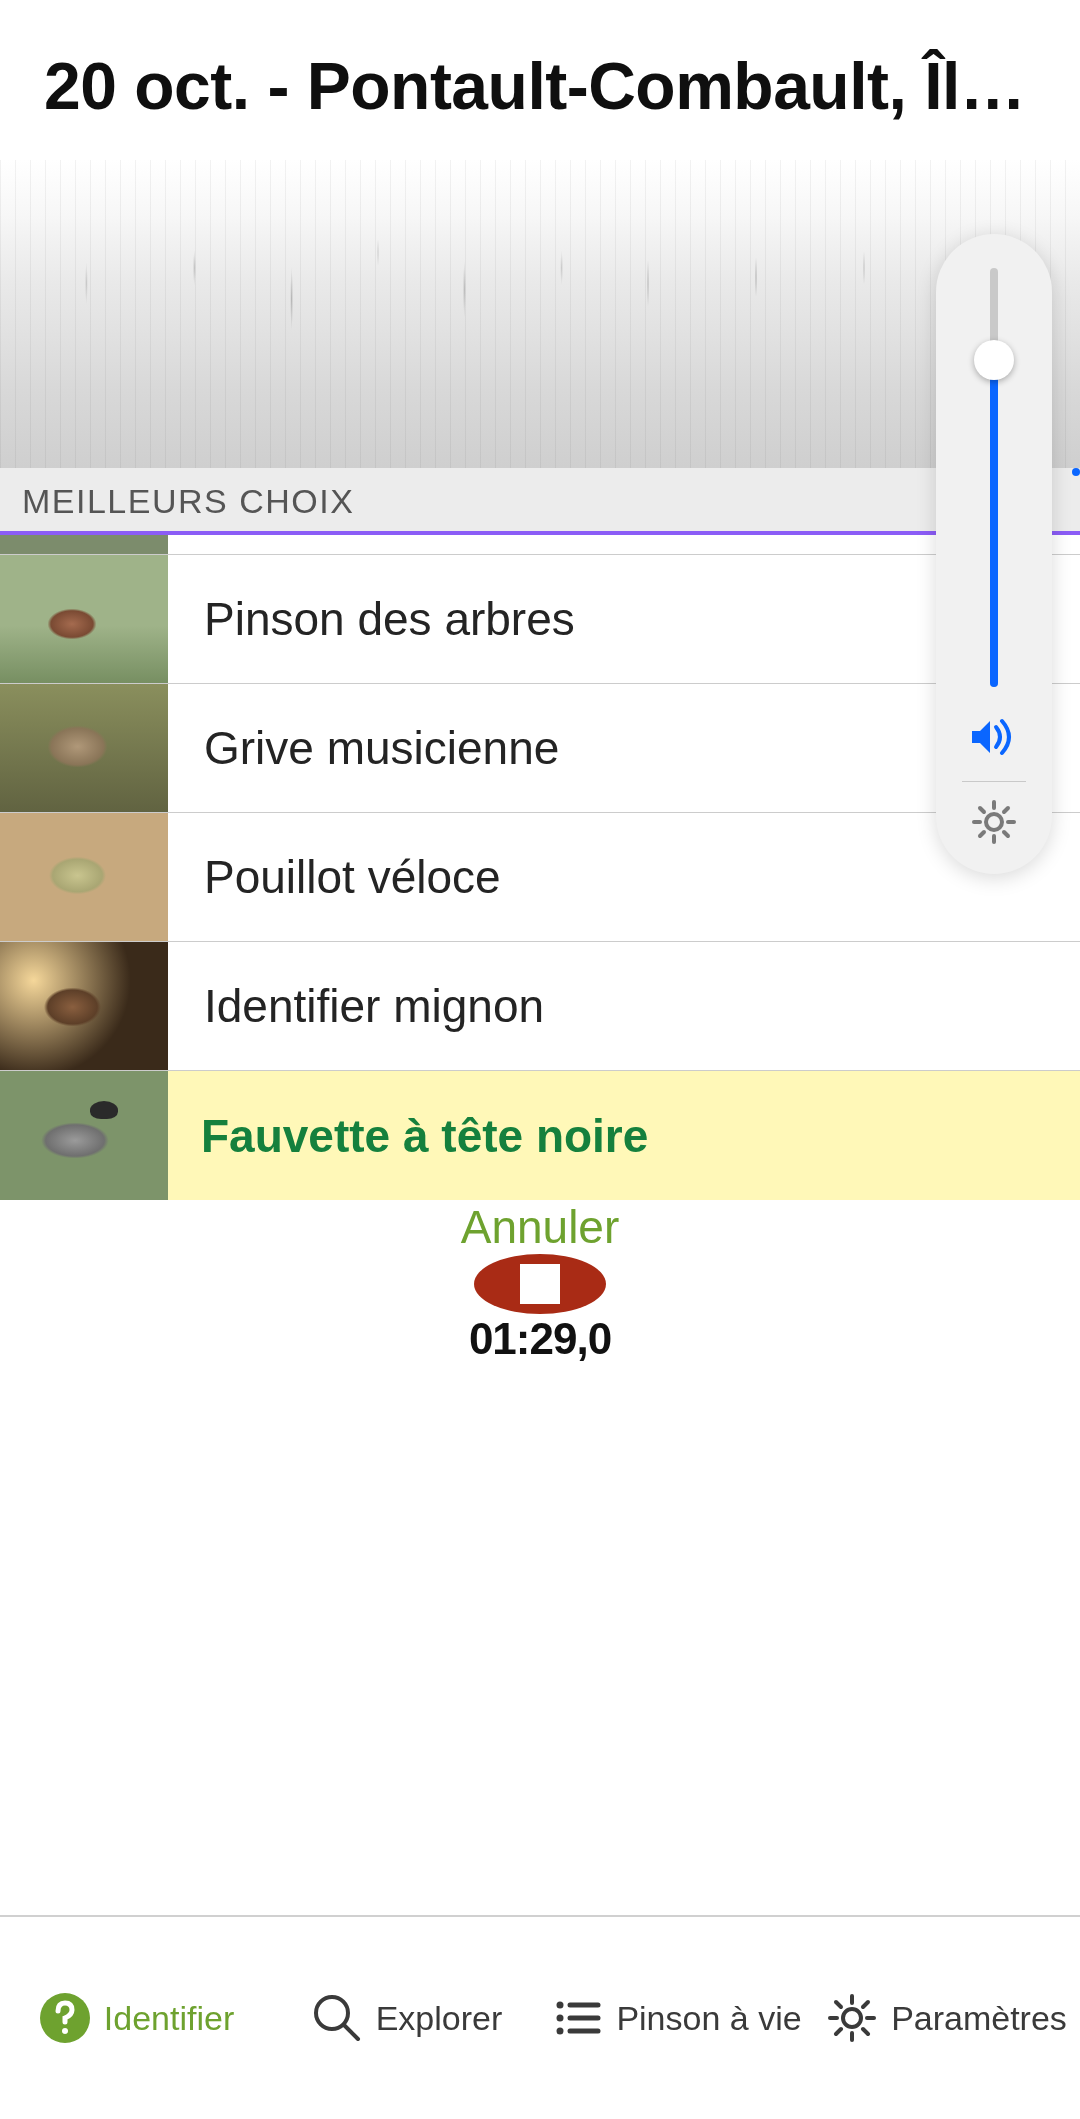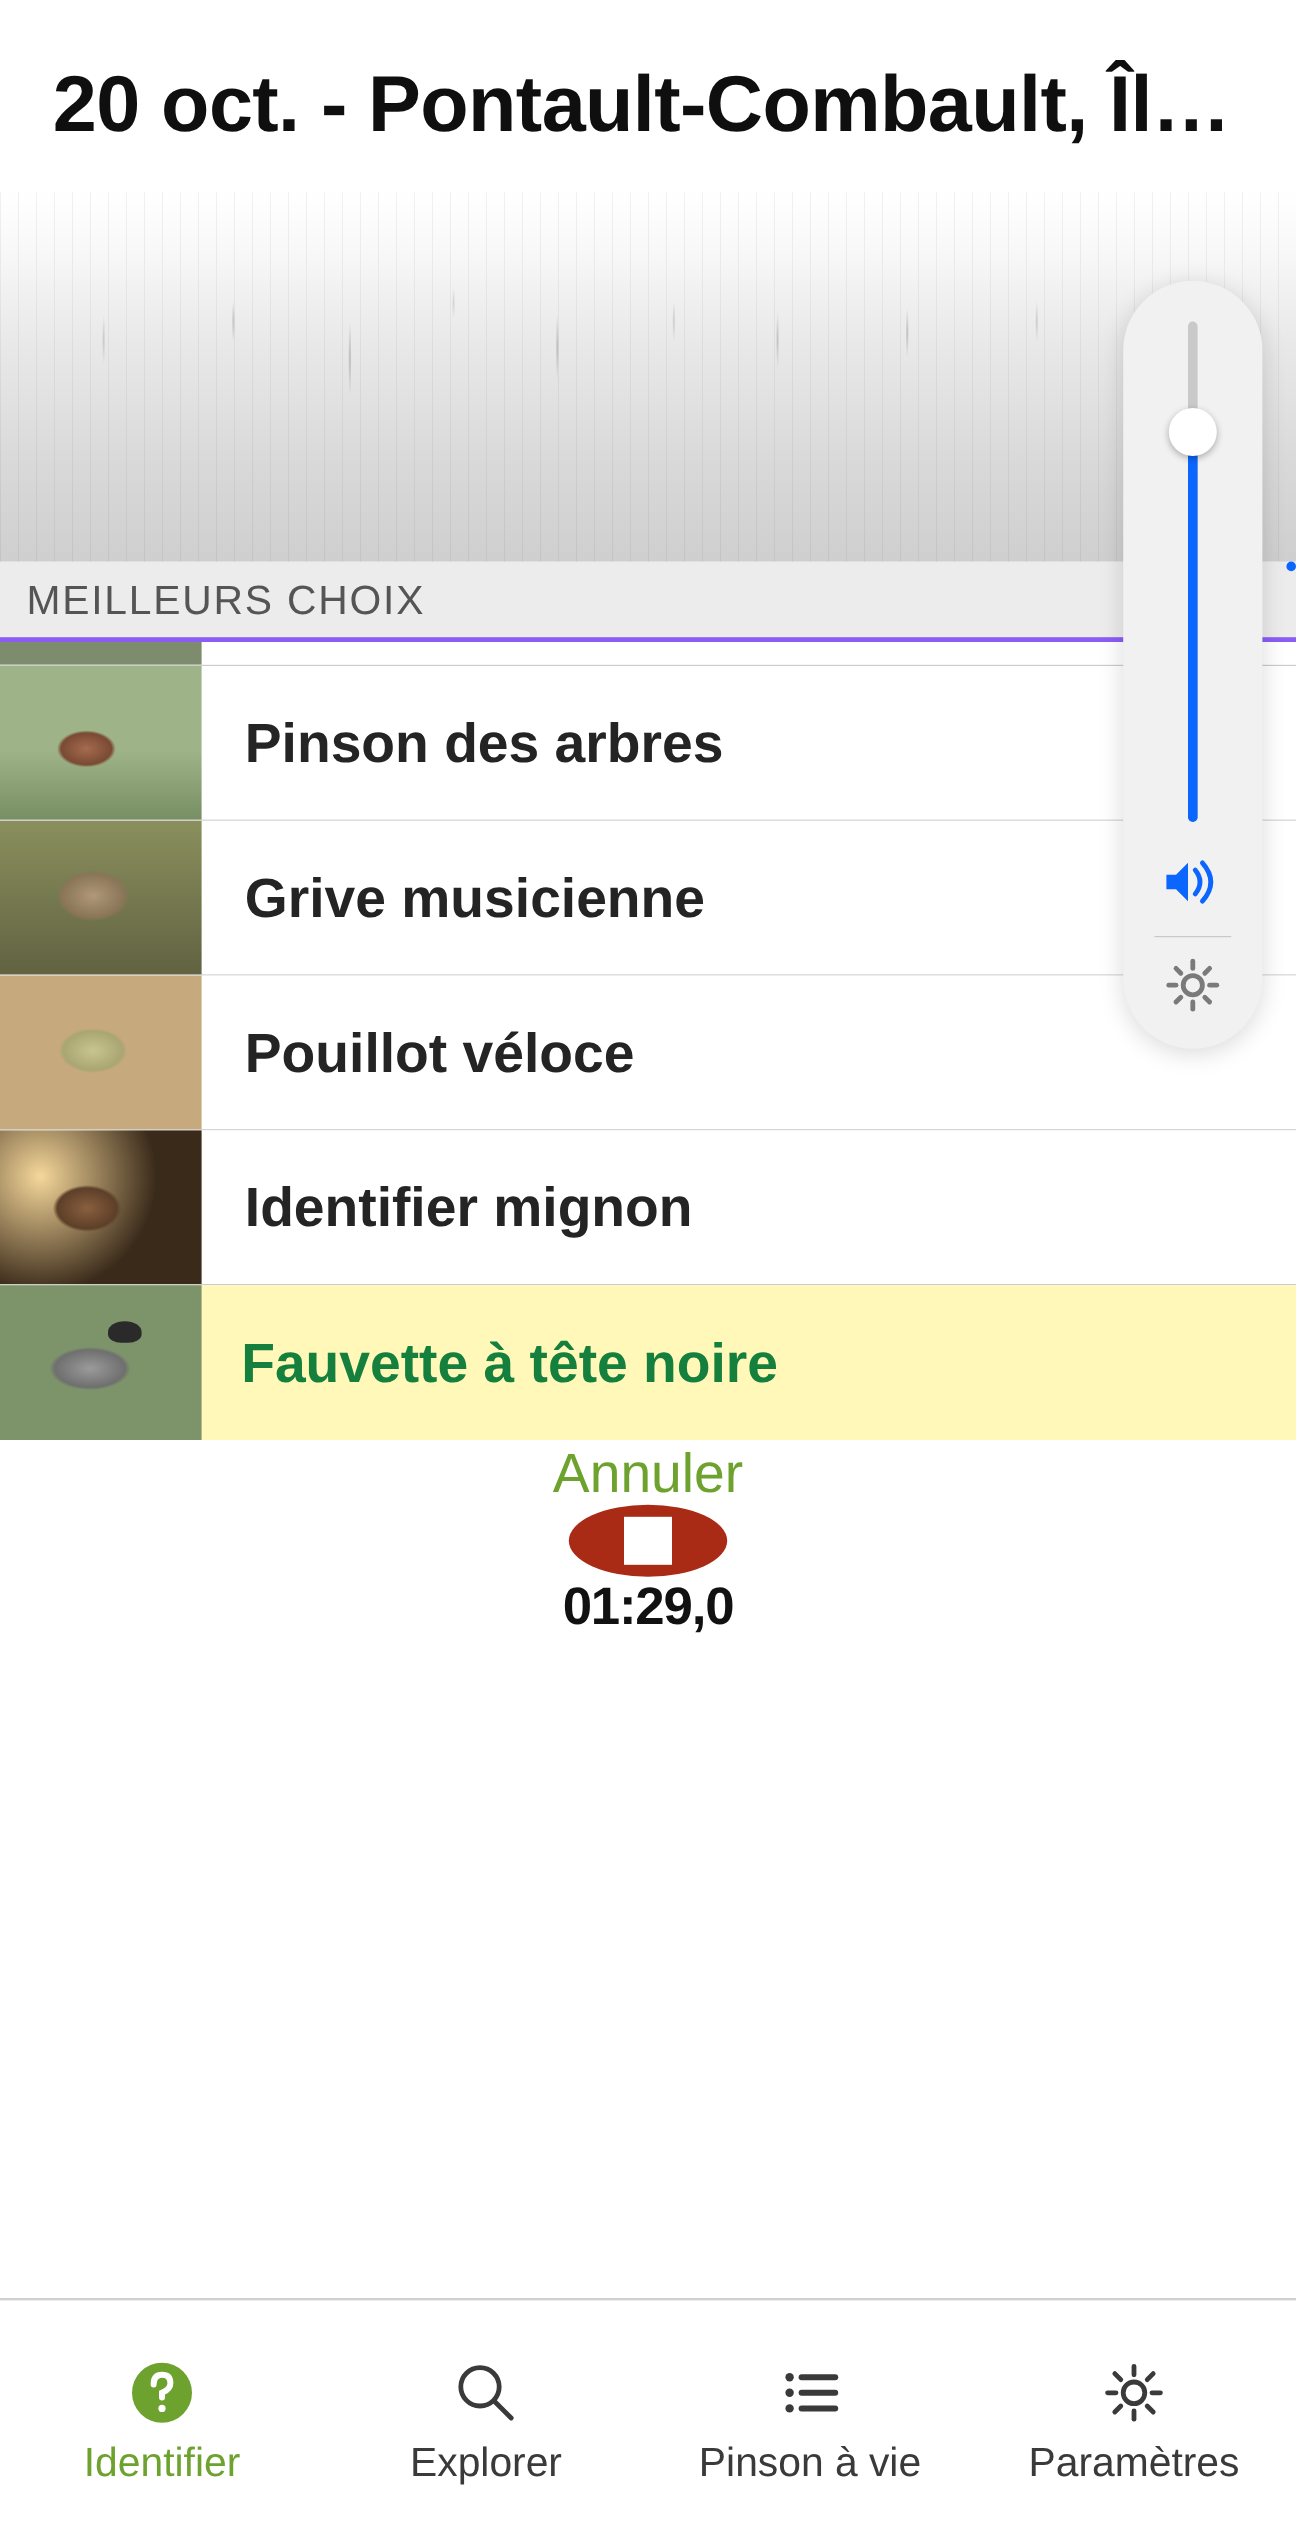--- a/index.html
+++ b/index.html
@@ -49,36 +49,36 @@
   .thumb-thrush { background: linear-gradient(#8a8f5d, #616341); position:relative;}
   .thumb-thrush::after{content:"";position:absolute;left:30px;top:30px;width:95px;height:65px;background:radial-gradient(ellipse 40px 28px at 50% 50%, #b09879 0%, #8a7558 65%, transparent 75%);border-radius:50%;}
   .thumb-chiffchaff { background:#c7a97e; position:relative;}
   .thumb-chiffchaff::after{content:"";position:absolute;left:35px;top:35px;width:85px;height:55px;background:radial-gradient(ellipse 38px 25px at 50% 50%, #c9c58f 0%, #a9a673 65%, transparent 75%);border-radius:50%;}
   .thumb-wren { background: radial-gradient(circle at 20% 30%, #f5d79a 0%, #3a2a1a 60%); position:relative;}
   .thumb-wren::after{content:"";position:absolute;left:30px;top:35px;width:85px;height:60px;background:radial-gradient(ellipse 38px 26px at 50% 50%, #8a5f3f 0%, #5d3f28 65%, transparent 75%);border-radius:50%;}
   .thumb-blackcap { background:#7d946a; position:relative;}
   .thumb-blackcap::after{content:"";position:absolute;left:25px;top:42px;width:100px;height:55px;background:radial-gradient(ellipse 45px 24px at 50% 50%, #9b9b9b 0%, #6f6f6f 65%, transparent 75%);border-radius:50% 45% 50% 50%;}
   .thumb-blackcap::before{content:"";position:absolute;left:90px;top:30px;width:28px;height:18px;background:#2a2a2a;border-radius:50% 50% 40% 40%;z-index:2;}
   .thumb-top-partial { background:#7c8c6c;}
-  .bird-name { font-size:46px; color:#242424; padding-left:36px; font-weight:700; }
+  .bird-name { font-size:46px; color:#242424; padding-left:36px; font-weight:400; }
   .bird-row.highlight .bird-name { font-weight:700; color:#15803d;padding-left:33px; }
   .controls-row { display:flex; align-items:center; justify-content:flex-start; height:164px; padding:0 56px;flex-direction:column; }
   .cancel-text { font-size:46px; color:#6ea22f; font-weight:500; }
   .record-btn { width:132px; height:132px; border-radius:50%; background:#a92b15; display:flex; align-items:center; justify-content:center; position:relative; }
   .record-btn::after{content:"";width:40px;height:40px;background:#fff;}
   .timer { font-size:44px; font-weight:800; color:#111; letter-spacing:-1px;}
   .volume-panel { position:absolute; right:28px; top:234px; width:116px; height:640px; background:#f1f1f1; border-radius:58px; box-shadow:0 4px 20px rgba(0,0,0,0.15); display:flex; flex-direction:column; align-items:center; padding:34px 0 24px; }
   .vol-track { position:relative; width:8px; flex:1; background:#c9c9c9; border-radius:4px; margin-bottom:28px; }
   .vol-fill { position:absolute; bottom:0; left:0; right:0; background:#0a66ff; border-radius:4px; }
   .vol-thumb { position:absolute; left:50%; transform:translate(-50%,-50%); width:40px; height:40px; background:#fff; border-radius:50%; box-shadow:0 2px 6px rgba(0,0,0,0.3);}
   .vol-icon { color:#0a66ff; margin-bottom:18px; }
   .vol-divider { width:64px; height:1px; background:#c9c9c9; margin-bottom:16px;}
   .vol-settings { color:#7a7a7a; }
   .bottom-nav { position:absolute; bottom:0; left:0; right:0; height:204px; border-top:2px solid #d0d0d0; background:#fff; display:flex; }
-  .nav-item { flex:1; display:flex; flex-direction:column; align-items:center; justify-content:center; gap:10px; }
+  .nav-item { flex:1; display:flex; flex-direction:row; align-items:center; justify-content:center; gap:10px; }
   .nav-label { font-size:34px; color:#3a3a3a; font-weight:500;}
   .nav-item.active .nav-label { color:#6ea22f; }
   .nav-icon { width:58px; height:58px; display:flex; align-items:center; justify-content:center;}
   .waveform-progress { position:absolute; right:0; top:468px; width:8px; height:8px; background:#0a66ff; border-radius:50%; }
 </style>
 </head>
 <body>
 
 <div class="header">
   <div class="header-title">20 oct. - Pontault-Combault, Îl…</div>

